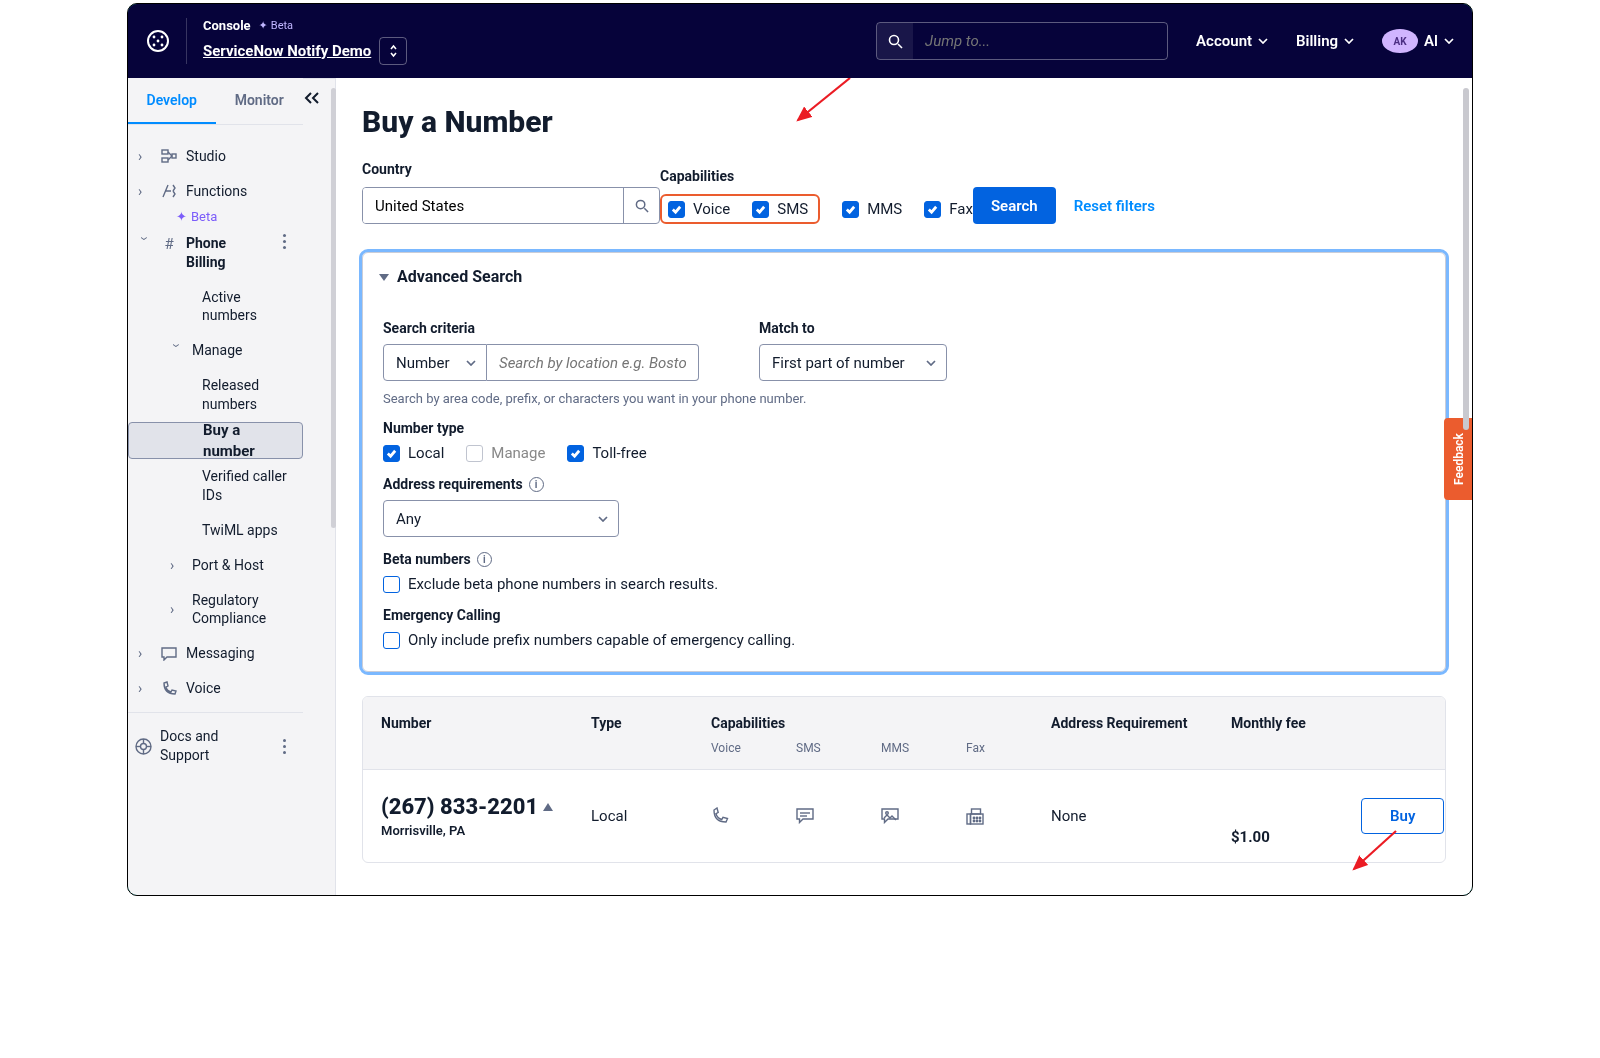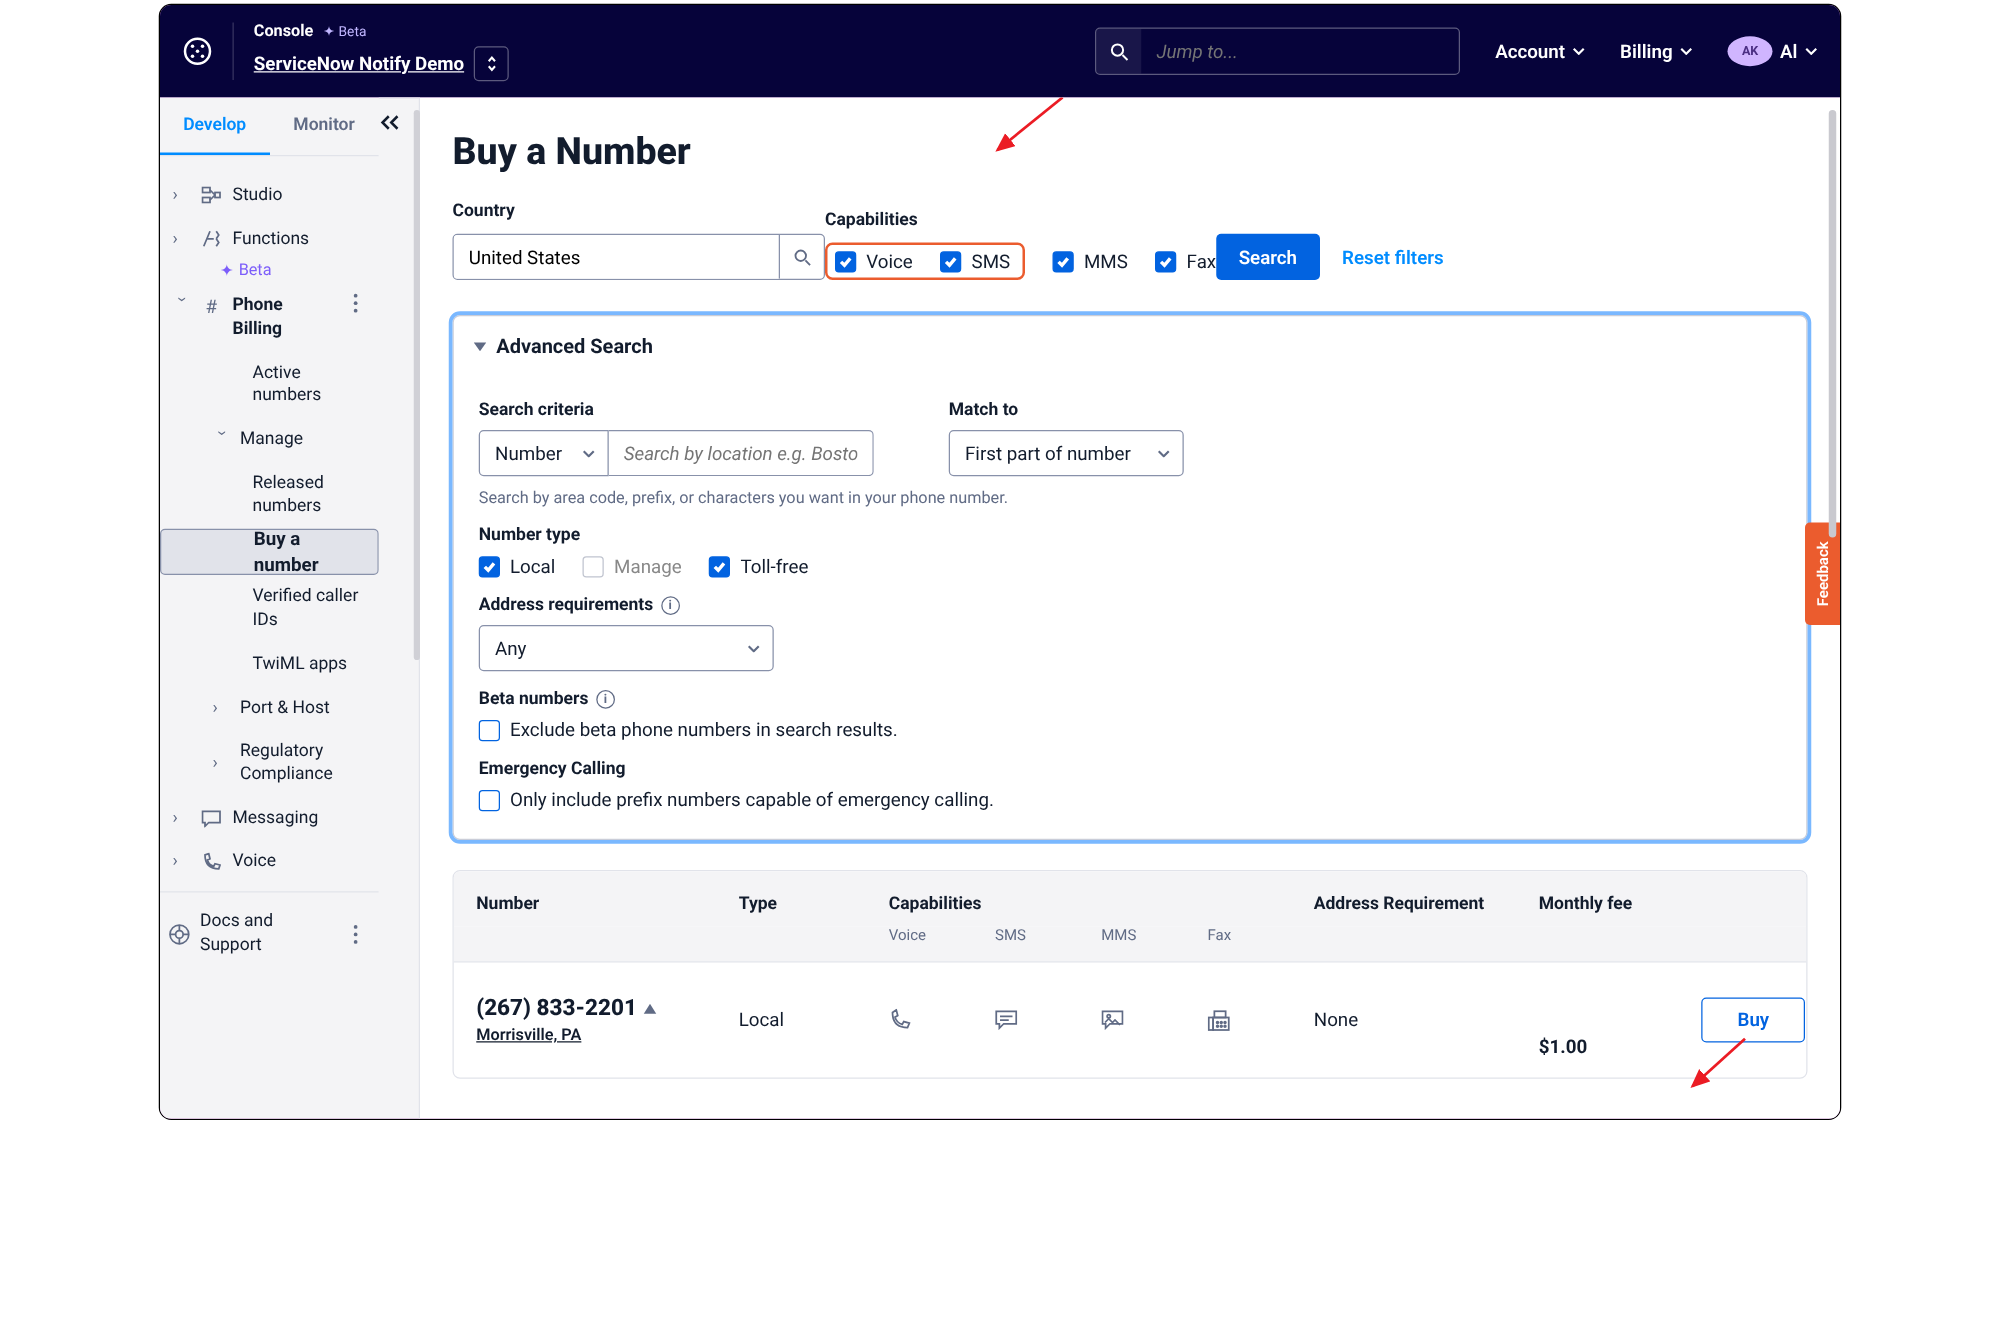--- a/index.html
+++ b/index.html
@@ -1,17 +1,17 @@
 <!DOCTYPE html>
 <html><head>
 <meta charset="utf-8">
 <style>
   * { box-sizing: border-box; margin: 0; padding: 0; font-family: -apple-system, BlinkMacSystemFont, "Segoe UI", Roboto, "Helvetica Neue", Arial, sans-serif; }
   body { background: #fff; color: #121C2D; width: 1600px; height: 1058px; overflow: hidden; position: relative; }
-  .page-wrap { width: 1346px; height: 893px; border: 1px solid #000; border-radius: 10px; margin: 3px auto 0 auto; overflow: hidden; position: relative; background:#f0abfc;}
+  .page-wrap { width: 1346px; height: 893px; border: 1px solid #000; border-radius: 10px; margin: 3px auto 0 auto; overflow: hidden; position: relative; background:#0f766e;}
   
   .hdr { height: 74px; background: #06033A; color: #fff; display: flex; align-items: center; padding: 0 18px; }
   .vdiv { width:1px; height:46px; background: rgba(255,255,255,.2); margin: 0 16px; }
   .console-block { display:flex; flex-direction: column; }
   .console-row{ display:flex; align-items:center; gap:8px;}
   .console-label { font-size:13px; font-weight:700; color:#fff;}
   .beta-pill { font-size:11px; color:#c0b6ff; display:flex;align-items:center;gap:3px;}
   .proj-row{ display:flex; align-items:center; gap:8px; margin-top:4px;}
   .proj-name { font-weight:700; font-size:15px; text-decoration:underline; color:#fff;}
   .proj-sw { width:28px; height:28px; border:1px solid rgba(255,255,255,.35); border-radius:4px; display:flex; align-items:center; justify-content:center;}
@@ -68,22 +68,22 @@
   .search-loc{ height:37px; border:1px solid #8891AA; border-left:none; border-radius:0 4px 4px 0; padding:0 12px; font-size:15px; font-style:italic; color:#888; width:212px;}
   .sel.joined{ border-radius:4px 0 0 4px;}
   .hint{ font-size:13px; color:#606B85; margin-top:10px;}
   .muted{ color:#888;}
   .info-ico{ width:15px;height:15px;border:1.5px solid #606B85;border-radius:50%; font-size:10px; display:inline-flex;align-items:center;justify-content:center; color:#606B85;}
   
   .tbl{ margin-top:24px; border:1px solid #E1E3EA; border-radius:6px; overflow:hidden;}
   .tbl-head{ background:#F4F4F6; display:grid; grid-template-columns: 210px 120px 340px 180px 130px 1fr; padding:18px 18px 10px 18px; font-weight:700; font-size:14px; align-items:start;}
   .tbl-sub{ background:#F4F4F6; display:grid; grid-template-columns: 210px 120px 85px 85px 85px 85px 180px 130px 1fr; padding:0 18px 14px 18px; font-size:12px; color:#606B85;}
   .tbl-row{ display:grid; grid-template-columns: 210px 120px 85px 85px 85px 85px 180px 130px 1fr; padding:16px 18px; align-items:center; border-top:1px solid #E1E3EA; font-size:15px;}
-  .pn{ font-weight:800; font-size:18px;}
-  .loc{ font-size:13px; font-weight:600; margin-top:4px;text-decoration:underline;}
+  .pn{ font-weight:800; font-size:22px;}
+  .loc{ font-size:13px; font-weight:600; margin-top:4px;}
   .cap-ico{ color:#606B85;}
   .buy-btn{ border:1px solid #0263E0; color:#0263E0; background:#fff; padding:8px 28px; border-radius:4px; font-weight:600; font-size:15px; cursor:pointer;}
   
   .fb{ position:absolute; right:-1px; top:414px; width:29px; height:82px; background:#EB5C2E; color:#fff; writing-mode:vertical-rl; transform:rotate(180deg); display:flex;align-items:center;justify-content:center; font-size:12px; font-weight:600; border-radius:0 4px 4px 0; cursor:pointer;}
   
   .arrow{ position:absolute; color:#EB1C24; pointer-events:none;}
   .scroll-ind-right{ position:absolute; right:3px; top:84px; width:6px; height:342px; background:#c9c9cf; border-radius:3px;}
   svg{ display:block;}
 </style>
 </head>

